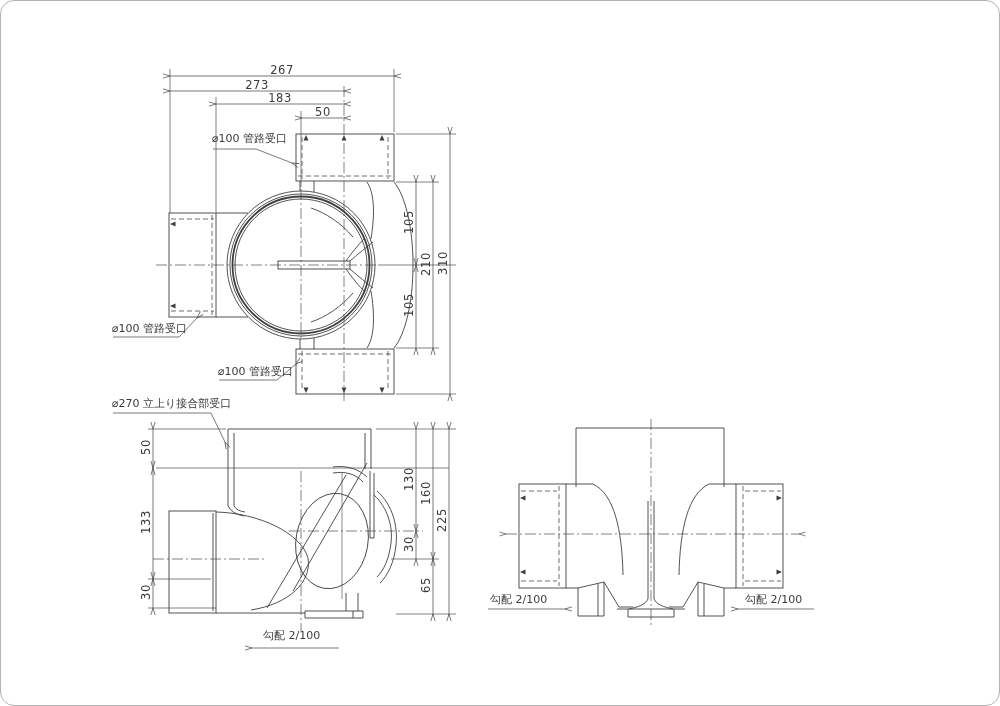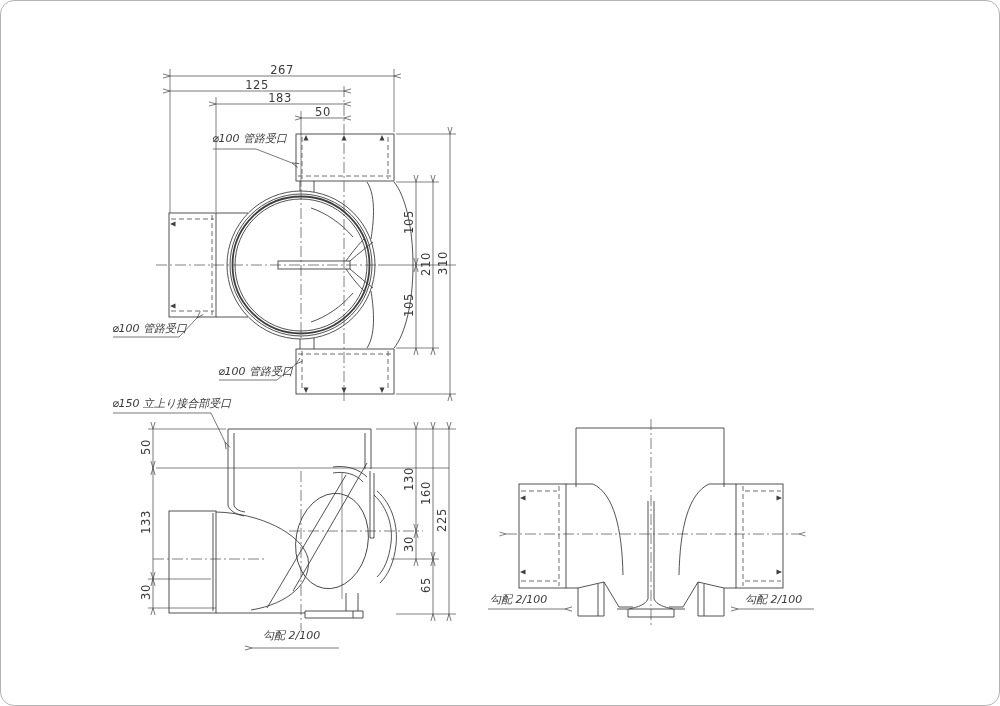--- a/index.html
+++ b/index.html
@@ -2,21 +2,21 @@
 <html><head>
 <meta charset="utf-8">
 <style>
   html,body{margin:0;padding:0;background:#fff;}
   .page{
     position:relative;width:1000px;height:706px;box-sizing:border-box;
     background:#fff;border:1px solid #b3b3b3;border-radius:14px;overflow:hidden;
     font-family:"DejaVu Sans","Liberation Sans",sans-serif;color:#3a3a3a;
   }
   svg.lines{position:absolute;left:0;top:0;}
-  .txt{position:absolute;font-size:11px;line-height:14px;white-space:nowrap;color:#3a3a3a;font-style:italic;}
+  .txt{position:absolute;font-size:11px;line-height:14px;white-space:nowrap;color:#3a3a3a;}
   .hdim{position:absolute;width:44px;text-align:center;font-size:11.5px;letter-spacing:.6px;}
   .vdim{position:absolute;width:40px;text-align:center;font-size:11.5px;letter-spacing:.6px;transform:rotate(-90deg);}
 </style>
 </head>
 <body>
 
 <div class="page">
 
   <svg class="lines" width="1000" height="706" viewBox="0 0 1000 706">
     <defs>
@@ -185,32 +185,32 @@
         <path d="M650,418 V627"></path>
         <path d="M505,533 H798" marker-start="url(#mA)" marker-end="url(#mA)"></path>
       </g>
 
       <path d="M487,608 H564" stroke-width="0.7" marker-end="url(#mA)"></path>
       <path d="M813,608 H737" stroke-width="0.7" marker-end="url(#mA)"></path>
     </g>
   </svg>
 
   <span class="hdim" style="left:259px;top:62px">267</span>
-  <span class="hdim" style="left:234px;top:77px">125</span>
+  <span class="hdim" style="left:234px;top:77px">273</span>
   <span class="hdim" style="left:257px;top:90px">183</span>
   <span class="hdim" style="left:300px;top:104px">50</span>
   <span class="vdim" style="left:388px;top:214px">105</span>
   <span class="vdim" style="left:388px;top:297px">105</span>
   <span class="vdim" style="left:405px;top:256px">210</span>
   <span class="vdim" style="left:422px;top:255px">310</span>
   <span class="txt" style="left:211px;top:131px">⌀100 管路受口</span>
   <span class="txt" style="left:111px;top:321px">⌀100 管路受口</span>
   <span class="txt" style="left:217px;top:364px">⌀100 管路受口</span>
 
-  <span class="txt" style="left:111px;top:396px">⌀150 立上り接合部受口</span>
+  <span class="txt" style="left:111px;top:396px">⌀270 立上り接合部受口</span>
   <span class="vdim" style="left:125px;top:439px">50</span>
   <span class="vdim" style="left:125px;top:514px">133</span>
   <span class="vdim" style="left:125px;top:584px">30</span>
   <span class="vdim" style="left:388px;top:471px">130</span>
   <span class="vdim" style="left:388px;top:536px">30</span>
   <span class="vdim" style="left:405px;top:485px">160</span>
   <span class="vdim" style="left:405px;top:577px">65</span>
   <span class="vdim" style="left:421px;top:512px">225</span>
   <span class="txt" style="left:262px;top:628px">勾配 2/100</span>
 

